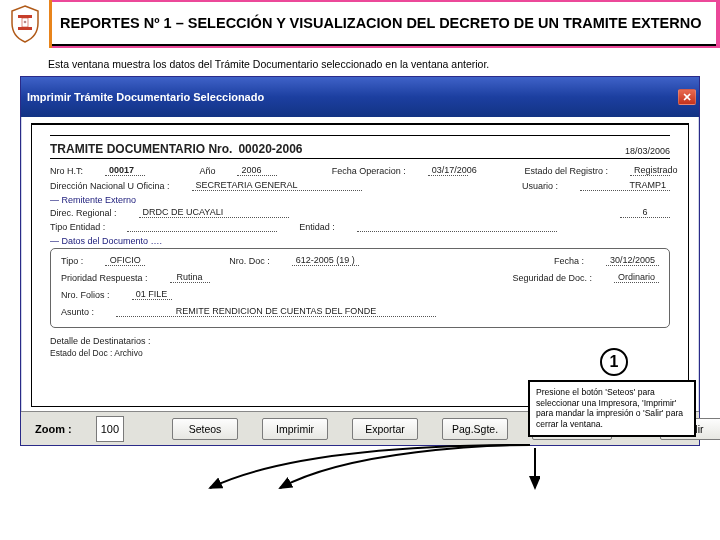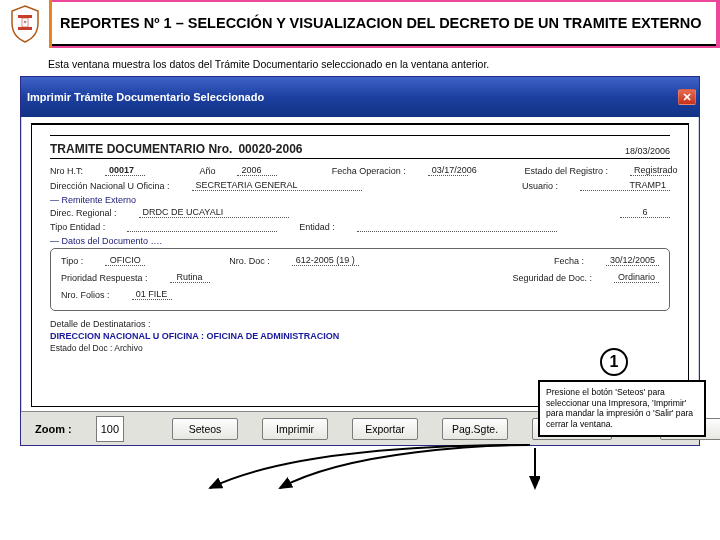--- a/index.html
+++ b/index.html
@@ -108,21 +108,21 @@
     position: absolute;
     right: 92px; top: 348px;
     width: 28px; height: 28px;
     background: #fff; border: 2.5px solid #000; border-radius: 50%;
     display:flex; align-items:center; justify-content:center;
     font-weight: bold; font-size: 16px;
     z-index: 5;
   }
   .callout-box {
     position: absolute;
-    right: 14px; top: 380px;
+    right: 24px; top: 380px;
     width: 168px;
     background: #fff;
     border: 2.5px solid #000;
     padding: 5px 6px;
     font-size: 8.6px; line-height: 1.25;
     z-index: 5;
   }
   .arrow {
     position:absolute; z-index:4;
   }
@@ -214,24 +214,27 @@
         <span class="lbl">Prioridad Respuesta :</span>
         <span class="uv">Rutina</span>
         <span style="flex:1"></span>
         <span class="lbl">Seguridad de Doc. :</span>
         <span class="uv">Ordinario</span>
       </div>
       <div class="row" style="margin-top:6px">
         <span class="lbl">Nro. Folios :</span>
         <span class="uv">01 FILE</span>
       </div>
+      <div class="row" style="margin-top:6px">
+        <span class="lbl">Asunto :</span>
+        <span class="uv" style="min-width:320px">REMITE RENDICION DE CUENTAS DEL FONDE</span>
+      </div>
     </div>
 
     <div class="dest-title">Detalle de Destinatarios :</div>
-    <div class="dest-line">DIRECCION NACIONAL U OFICINA : OFICINA DE ADMINISTRACION</div>
     <div class="dest-sub">
       <span>Estado del Doc :</span>
       <span>Archivo</span>
     </div>
   </div>
 
   <div class="bottom-bar">
     <span class="lbl" style="font-weight:bold;font-size:11px">Zoom  :</span>
     <span class="zoom-input">100</span>
     <span style="width:18px"></span>

